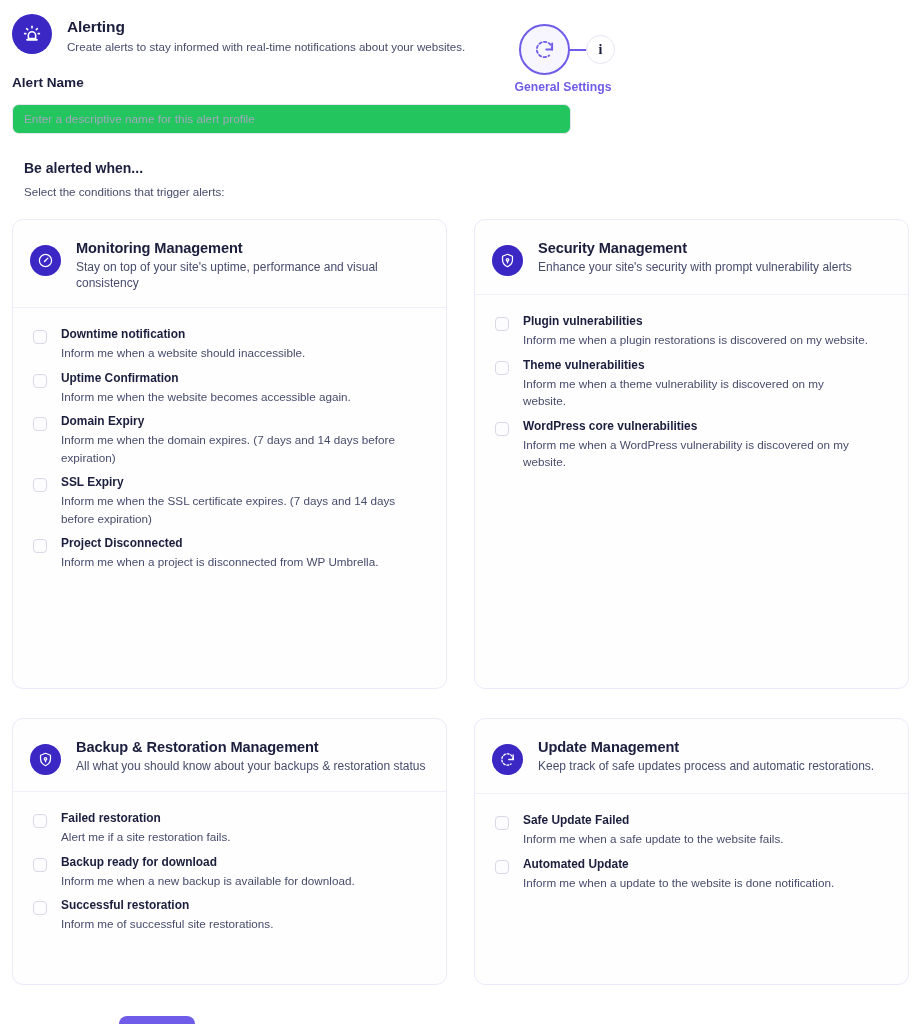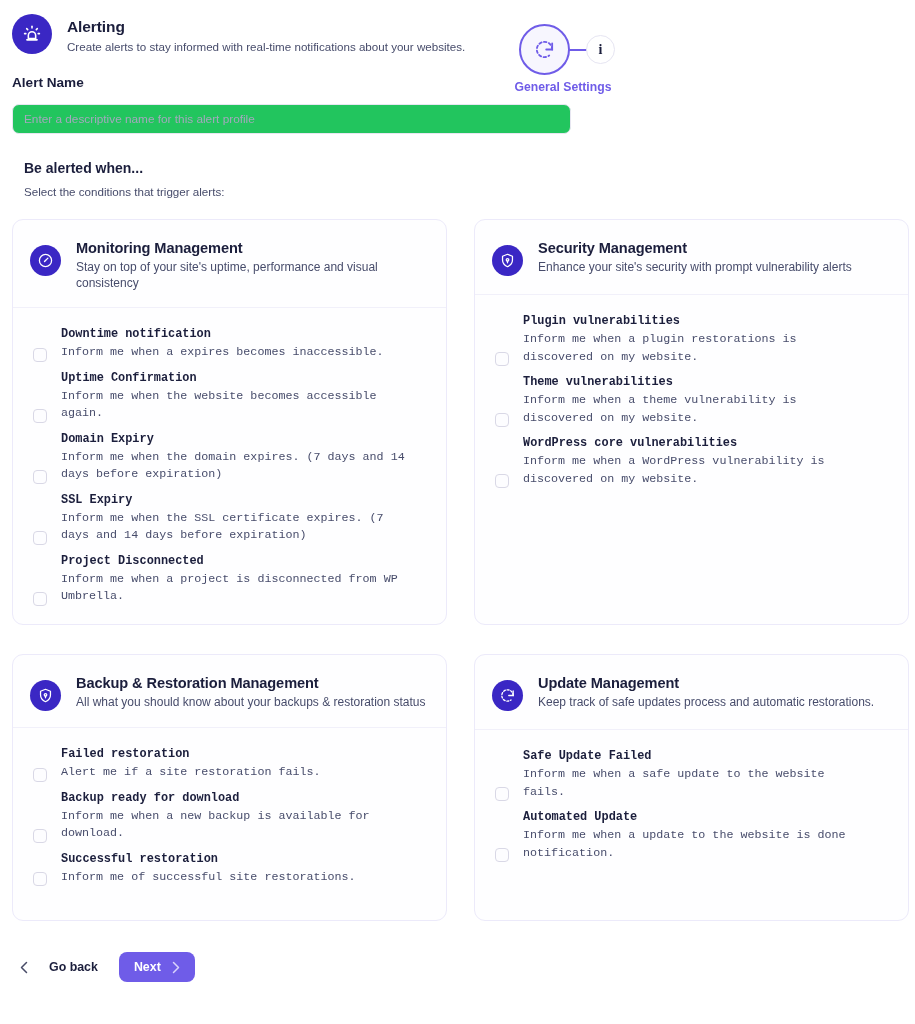--- a/index.html
+++ b/index.html
@@ -139,21 +139,21 @@
     row-gap: 29px;
   }
   .card {
     border: 1px solid #eceafa;
     border-radius: 11px;
     background: #fefeff;
     overflow: hidden;
     display: flex;
     flex-direction: column;
   }
-  .card-h1 { height: 406px; }
+  .card-h1 { height: 470px; }
   .card-h2 { height: 267px; }
 
   .card-head {
     display: flex;
     align-items: flex-start;
     padding: 19px 16px 18px 17px;
     border-bottom: 1px solid #f1f0fa;
   }
   .card-head.tall { padding-bottom: 16px; }
   .card-icon {
@@ -177,23 +177,22 @@
     color: #474c6b;
     margin-top: 3px;
     line-height: 15.5px;
     max-width: 350px;
   }
 
   .card-body { padding: 19px 16px 0 20px; }
 
   .opt {
     display: flex;
-    align-items: flex-end;
+    align-items: flex-start;
     margin-bottom: 9px;
-    font-family: Liberation Mono, monospace;
   }
   .cbx {
     width: 14px; height: 14px;
     border: 1.3px solid #d9d8e6;
     border-radius: 4px;
     background: #fdfdff;
     flex: 0 0 auto;
     margin-top: 3px;
     cursor: pointer;
   }
@@ -302,21 +301,21 @@
         <div class="card-head-text">
           <div class="card-title">Monitoring Management</div>
           <div class="card-desc">Stay on top of your site's uptime, performance and visual consistency</div>
         </div>
       </div>
       <div class="card-body">
         <div class="opt">
           <div class="cbx"></div>
           <div class="opt-text">
             <div class="opt-title">Downtime notification</div>
-            <div class="opt-desc">Inform me when a expires becomes inaccessible.</div>
+            <div class="opt-desc">Inform me when a website should inaccessible.</div>
           </div>
         </div>
         <div class="opt">
           <div class="cbx"></div>
           <div class="opt-text">
             <div class="opt-title">Uptime Confirmation</div>
             <div class="opt-desc">Inform me when the website becomes accessible again.</div>
           </div>
         </div>
         <div class="opt">

